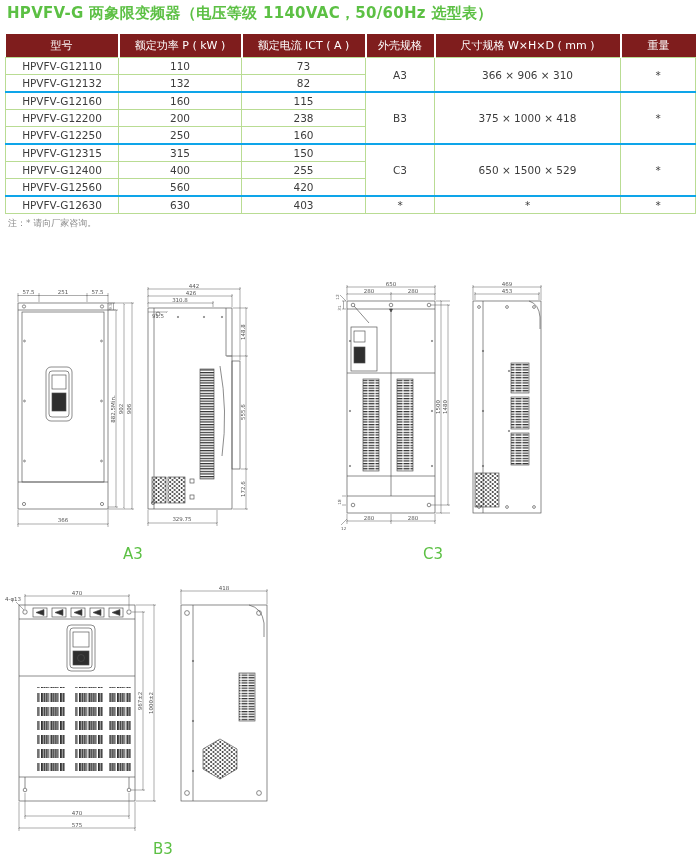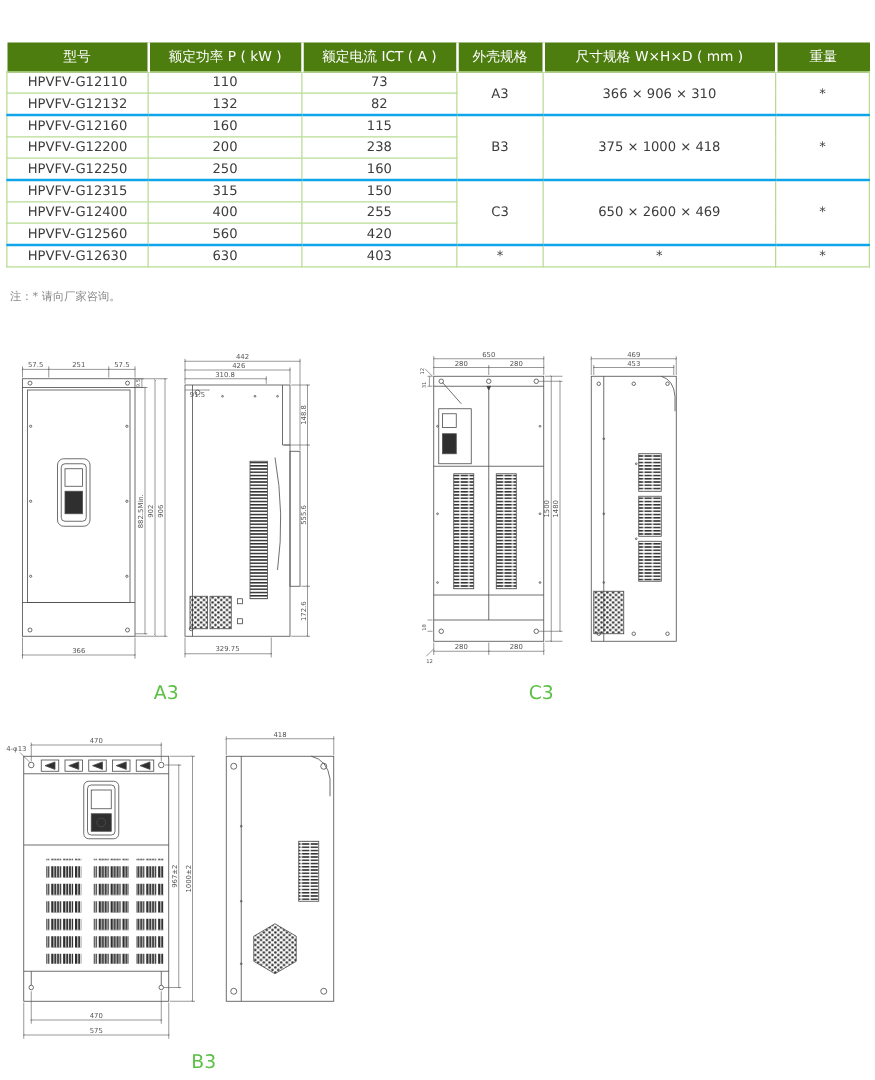--- a/index.html
+++ b/index.html
@@ -2,26 +2,26 @@
 <html><head>
 <meta charset="utf-8">
 <style>
   html,body{margin:0;padding:0;background:#fff;}
   .page{position:relative;width:700px;height:864px;background:#fff;overflow:hidden;
         font-family:"DejaVu Sans","Liberation Sans",sans-serif;}
   .title{position:absolute;left:7px;top:4px;margin:0;font-size:15px;font-weight:bold;
          color:#5cc044;letter-spacing:.3px;white-space:nowrap;}
   .sel-table{position:absolute;left:5px;top:34px;width:690px;border-collapse:collapse;
              table-layout:fixed;font-size:11px;color:#3c3c3c;text-align:center;}
-  .sel-table th{background:#4d7c0f;color:#fff;font-weight:normal;height:23px;
+  .sel-table th{background:#7f1d1d;color:#fff;font-weight:normal;height:23px;
                 border-left:2px solid #fff;font-size:11px;padding:0;}
   .sel-table th:first-child{border-left:none;}
   .sel-table td{border:1px solid #b9dc93;height:16px;padding:0;font-size:10.5px;}
   .sel-table tr.gs td{border-top:2px solid #0ea5e9;}
-  .note{position:absolute;left:8px;top:231px;font-size:9px;color:#8a8a8a;}
+  .note{position:absolute;left:8px;top:217px;font-size:9px;color:#8a8a8a;}
   .dlabel{position:absolute;width:40px;text-align:center;font-size:15px;color:#5cc044;}
   .drawing{position:absolute;}
   .drawing rect,.drawing line,.drawing circle,.drawing path,.drawing polygon,.drawing polyline{
       stroke:#4d4d4d;stroke-width:.65;fill:none;}
   .drawing .dg line{stroke:#5a5a5a;stroke-width:.5;}
   .drawing text{stroke:none;fill:#555;font-size:5.5px;font-family:"DejaVu Sans",sans-serif;}
   .drawing text.sm{font-size:4.2px;}
 </style>
 </head>
 <body>
@@ -45,20 +45,21 @@
         <line x1="2.2" y1="0" x2="2.2" y2="9" stroke="#fff" stroke-width="0.7"></line>
         <line x1="4.4" y1="0" x2="4.4" y2="9" stroke="#fff" stroke-width="0.7"></line>
         <line x1="6.6" y1="0" x2="6.6" y2="9" stroke="#fff" stroke-width="0.7"></line>
       </pattern>
       <marker id="tk" markerWidth="4" markerHeight="4" refX="2" refY="2" orient="auto">
         <line x1="0.6" y1="3.4" x2="3.4" y2="0.6" stroke="#4d4d4d" stroke-width="0.7"></line>
       </marker>
     </defs>
   </svg>
 
+  <h1 class="title">HPVFV-G 两象限变频器（电压等级 1140VAC，50/60Hz 选型表）</h1>
 
   <table class="sel-table">
     <colgroup>
       <col style="width:113px">
         <col style="width:123px">
         <col style="width:124px">
       <col style="width:69px">
         <col style="width:186px">
         <col style="width:75px">
     </colgroup>
@@ -102,21 +103,21 @@
       <tr>
         <td>HPVFV-G12250</td>
         <td>250</td>
         <td>160</td>
       </tr>
       <tr class="gs">
         <td>HPVFV-G12315</td>
         <td>315</td>
         <td>150</td>
         <td rowspan="3">C3</td>
-        <td rowspan="3">650 × 2600 × 469</td>
+        <td rowspan="3">650 × 1500 × 529</td>
         <td rowspan="3">*</td>
       </tr>
       <tr>
         <td>HPVFV-G12400</td>
         <td>400</td>
         <td>255</td>
       </tr>
       <tr>
         <td>HPVFV-G12560</td>
         <td>560</td>

